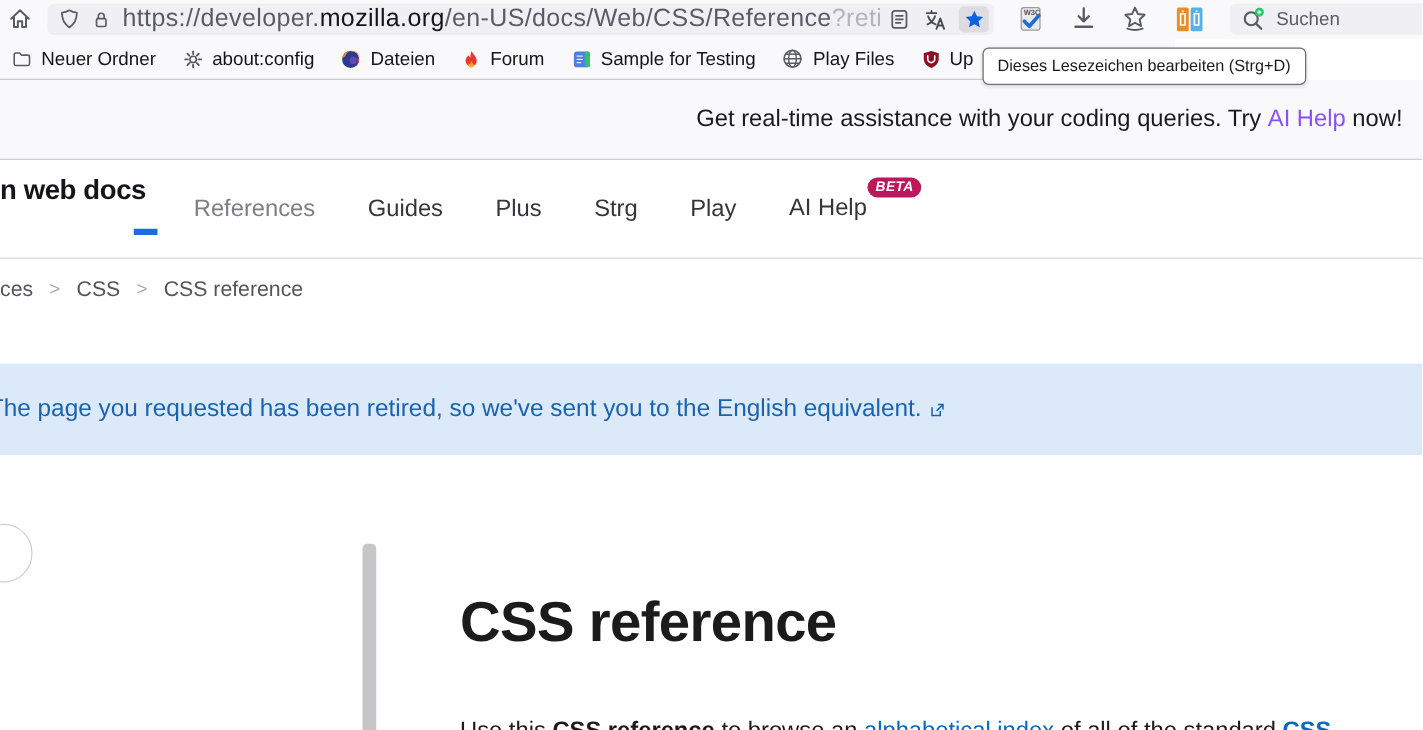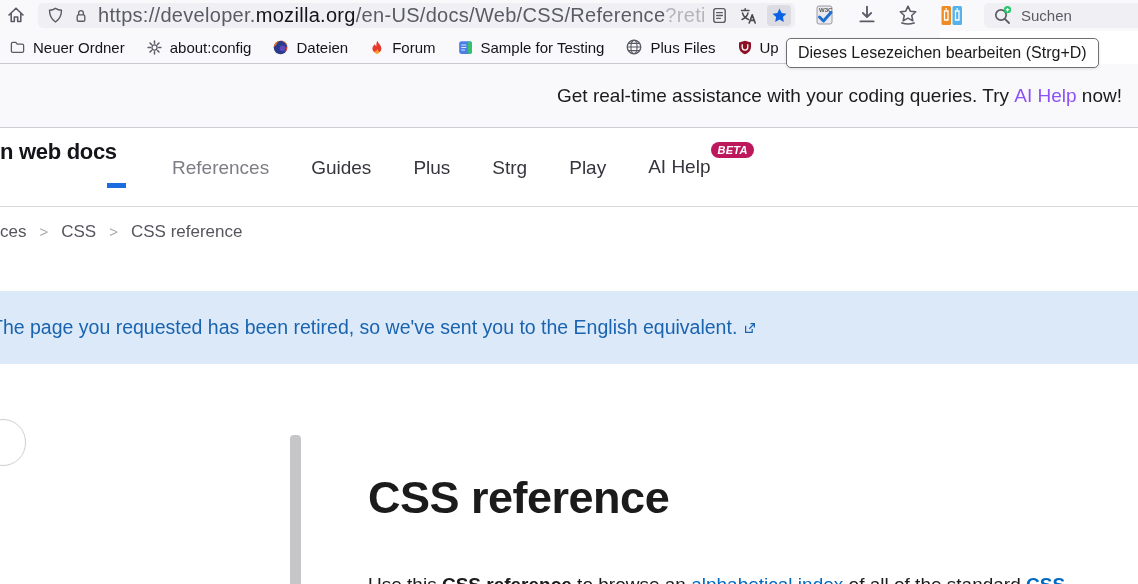--- a/index.html
+++ b/index.html
@@ -42,21 +42,21 @@
     position:absolute; left:0; top:31px; width:940px; height:33px;
     background:#f9f9fb; border-bottom:1px solid #c9c9ce;
     display:flex; align-items:center; gap:21px; padding-left:9px;
   }
   .bm-item { display:flex; align-items:center; gap:7px; white-space:nowrap; }
   .bm-item span { font-size:15px; color:#15141a; }
 
   .tooltip {
     position:absolute; left:786px; top:38px; height:30px; z-index:20;
     background:#ffffff; border:1px solid #6f6f74; border-radius:5px;
-    padding:0 11px; font-size:16px; color:#1b1b1b; line-height:28px;
+    padding:0 11px; font-size:13px; color:#1b1b1b; line-height:28px;
     box-shadow:0 1px 3px rgba(0,0,0,.12); white-space:nowrap;
   }
 
   
   .promo-banner {
     position:absolute; left:0; top:64px; width:1138px; height:64px;
     background:#f9f9fb; border-bottom:1px solid #cfcfd3;
     display:flex; align-items:center; justify-content:flex-end;
     padding-right:16px; font-size:19px; color:#1b1b1b; white-space:pre;padding-left:40px;
   }
@@ -68,21 +68,21 @@
   }
   .logo {
     position:absolute; left:0; top:11px; font-size:22px; font-weight:700;
     color:#15141a; letter-spacing:-0.3px; white-space:nowrap;
   }
   .logo-underscore {
     position:absolute; left:107px; top:55px; width:19px; height:5px;
     background:#1b6ce0;
   }
   .main-nav {
-    position:absolute; left:172px; top:0; height:79px;
+    position:absolute; left:155px; top:0; height:79px;
     display:flex; align-items:center; gap:42px;
   }
   .main-nav a { font-size:19px; text-decoration:none; color:#35353d; position:relative; }
   .main-nav a.muted { color:#7d7d85; }
   .beta-badge {
     position:relative; top:-12px; left:1px;
     background:#be185d; color:#fff; font-size:11px; font-weight:700;
     border-radius:8px; padding:2px 6px 2px; letter-spacing:0.3px;font-style:italic;
   }
 
@@ -250,21 +250,21 @@
           <path d="M5.5 7 h5 M5.5 10 h5 M5.5 13 h3.5" stroke="#dce8ff" stroke-width="1.2" stroke-linecap="round"></path>
         </svg>
       <span>Sample for Testing</span>
     </div>
     <div class="bm-item">
       <svg width="18" height="18" viewBox="0 0 20 20">
           <circle cx="10" cy="10" r="7.5" fill="none" stroke="#5b5b66" stroke-width="1.5"></circle>
           <ellipse cx="10" cy="10" rx="3.4" ry="7.5" fill="none" stroke="#5b5b66" stroke-width="1.3"></ellipse>
           <path d="M2.5 10 H17.5 M3.6 6 H16.4 M3.6 14 H16.4" stroke="#5b5b66" stroke-width="1.3"></path>
         </svg>
-      <span>Plus Files</span>
+      <span>Play Files</span>
     </div>
     <div class="bm-item">
       <svg width="16" height="17" viewBox="0 0 20 20">
           <path d="M10 1.5 L17.5 3.8 V9 C17.5 13.8 14.3 16.8 10 18.5 C5.7 16.8 2.5 13.8 2.5 9 V3.8 Z" fill="#8c1128"></path>
           <path d="M6.5 6.5 v3.2 a3.5 3.5 0 0 0 7 0 V6.5" fill="none" stroke="#fff" stroke-width="1.6" stroke-linecap="round"></path>
         </svg>
       <span>Up</span>
     </div>
   </div>
 

